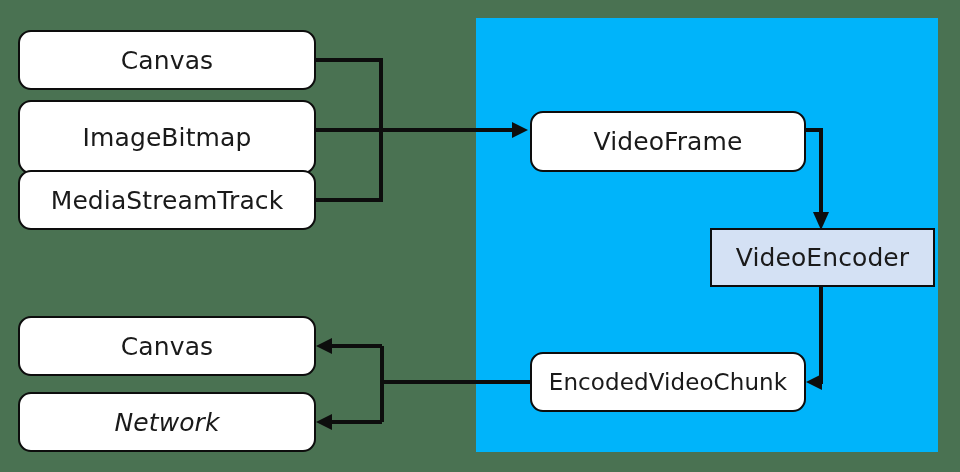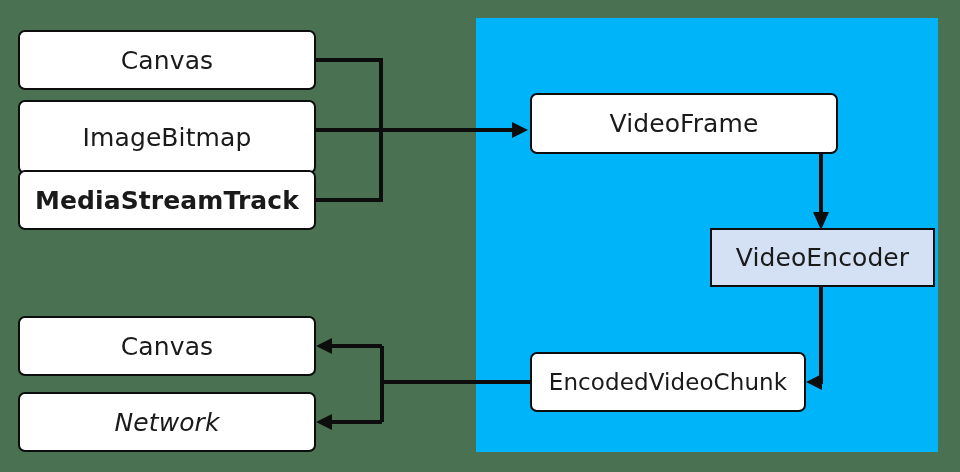--- a/index.html
+++ b/index.html
@@ -31,21 +31,21 @@
     justify-content: center;
     color: #1a1a1a;
     font-size: 25px;
     line-height: 1;
     letter-spacing: 0.1px;
     white-space: nowrap;
   }
   .node-rounded {
     background: #ffffff;
     border: 2px solid #0d0d0d;
-    border-radius: 7px;
+    border-radius: 13px;
   }
   .node-square {
     background: #d4e1f4;
     border: 2px solid #0d0d0d;
     border-radius: 0;
   }
   .node-label {
     pointer-events: none;
   }
   .edge-layer {
@@ -96,33 +96,33 @@
   </svg>
 
   <div class="node node-rounded" style="left:18px; top:30px; width:298px; height:60px;">
     <span class="node-label">Canvas</span>
   </div>
 
   <div class="node node-rounded" style="left:18px; top:100px; width:298px; height:74px;">
     <span class="node-label">ImageBitmap</span>
   </div>
 
-  <div class="node node-rounded" style="left:18px; top:170px; width:298px; height:60px;font-weight:bold;">
+  <div class="node node-rounded" style="left:18px; top:170px; width:298px; height:60px;">
     <span class="node-label">MediaStreamTrack</span>
   </div>
 
   <div class="node node-rounded" style="left:18px; top:316px; width:298px; height:60px;">
     <span class="node-label">Canvas</span>
   </div>
 
   <div class="node node-rounded" style="left:18px; top:392px; width:298px; height:60px;font-style:italic;">
     <span class="node-label">Network</span>
   </div>
 
-  <div class="node node-rounded" style="left:530px; top:93px; width:308px; height:61px;">
+  <div class="node node-rounded" style="left:530px; top:111px; width:276px; height:61px;">
     <span class="node-label">VideoFrame</span>
   </div>
 
   <div class="node node-square" style="left:710px; top:228px; width:225px; height:59px;">
     <span class="node-label">VideoEncoder</span>
   </div>
 
   <div class="node node-rounded" style="left:530px; top:352px; width:276px; height:60px; font-size:23px;">
     <span class="node-label">EncodedVideoChunk</span>
   </div>

